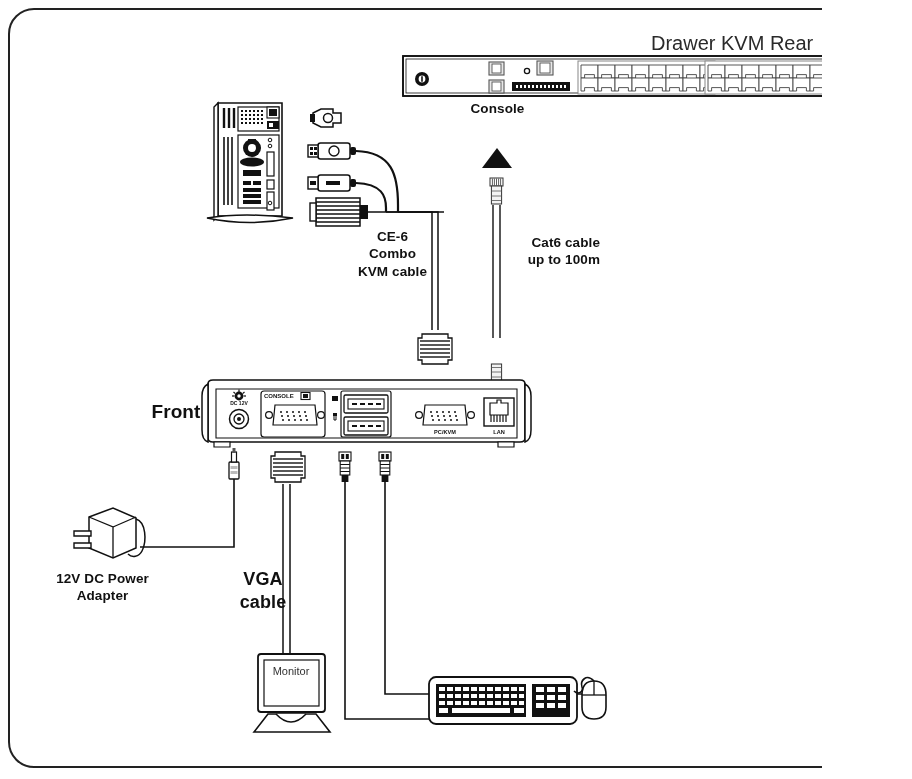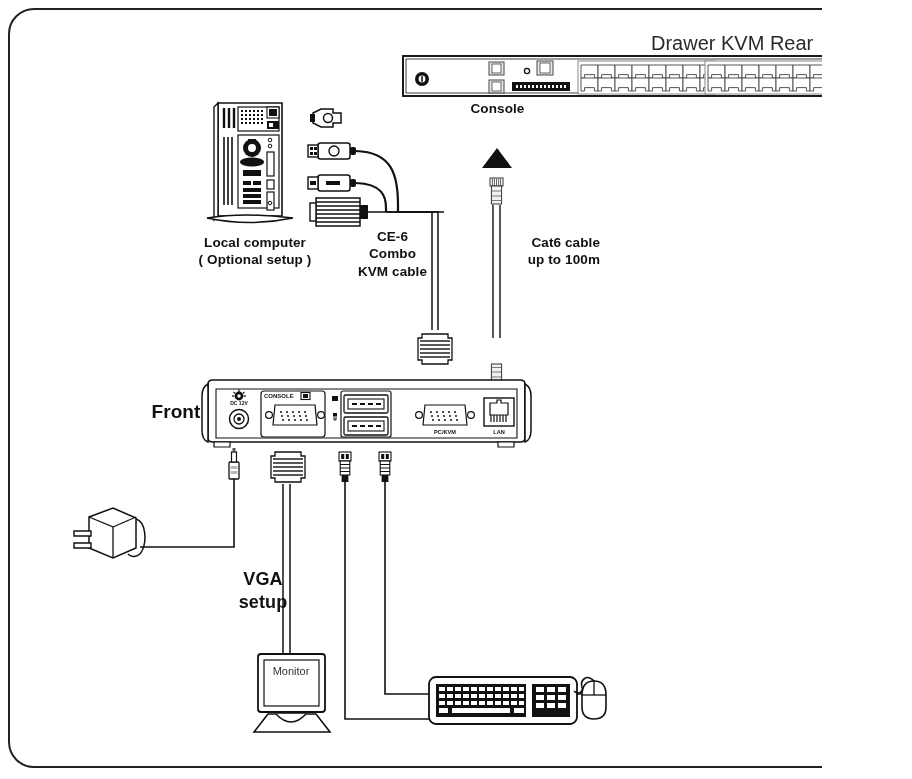--- a/index.html
+++ b/index.html
@@ -23,37 +23,37 @@
   <div class="lbl" style="left:445px;top:83px;width:105px;font-size:13.5px;">
     <span>Remote</span><br>
     <span>Console</span>
   </div>
 
   <div class="lbl" style="left:490px;top:234px;width:110px;font-size:13.5px;text-align:right;">
     <span>Cat6 cable</span><br>
     <span>up to 100m</span>
   </div>
 
-  <div class="lbl" style="left:180px;top:234px;width:150px;font-size:13.5px;">
-    <span>Local computer</span><br>
-    <span>( Optional setup )</span>
-  </div>
 
   <div class="lbl" style="left:340px;top:228px;width:105px;font-size:13.5px;">
     <span>CE-6</span><br>
     <span>Combo</span><br>
     <span>KVM cable</span>
   </div>
 
   <div class="lbl" style="left:136px;top:400px;width:80px;font-size:19px;">Front</div>
 
+  <div class="lbl" style="left:35px;top:570px;width:135px;font-size:13.5px;">
+    <span>12V DC Power</span><br>
+    <span>Adapter</span>
+  </div>
 
   <div class="lbl" style="left:228px;top:568px;width:70px;font-size:18px;">
     <span>VGA</span><br>
-    <span>setup</span>
+    <span>cable</span>
   </div>
 
   <svg class="layer" viewBox="0 0 912 779">
     <defs>
       <g id="rj45port">
         <path d="M0,0 h17 v13 h-3.6 v-3.4 h-9.8 v3.4 H0 Z" fill="#fff" stroke="#444" stroke-width="0.9"></path>
       </g>
       <g id="usbplug">
         <rect x="0" y="0" width="12" height="9" fill="#fff" stroke="#111" stroke-width="1.1"></rect>
         <rect x="2.2" y="2" width="3" height="5" fill="#111"></rect>

